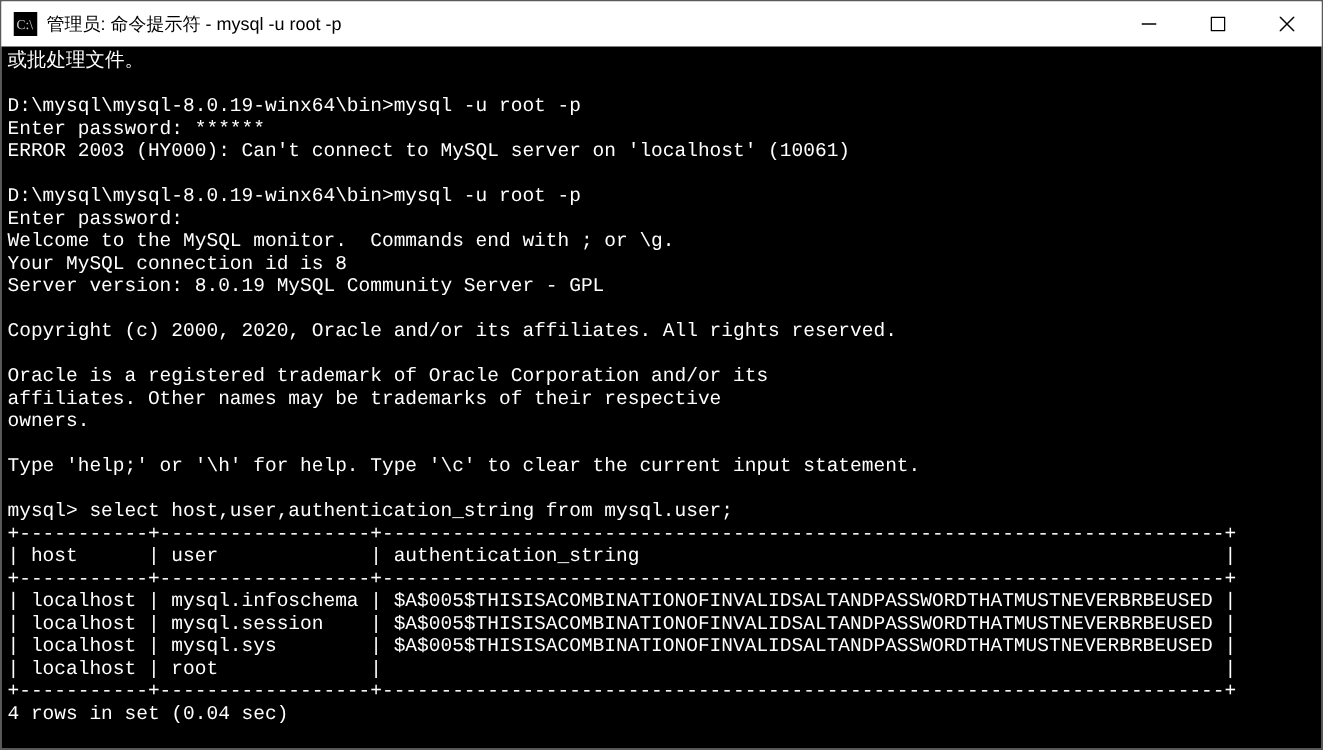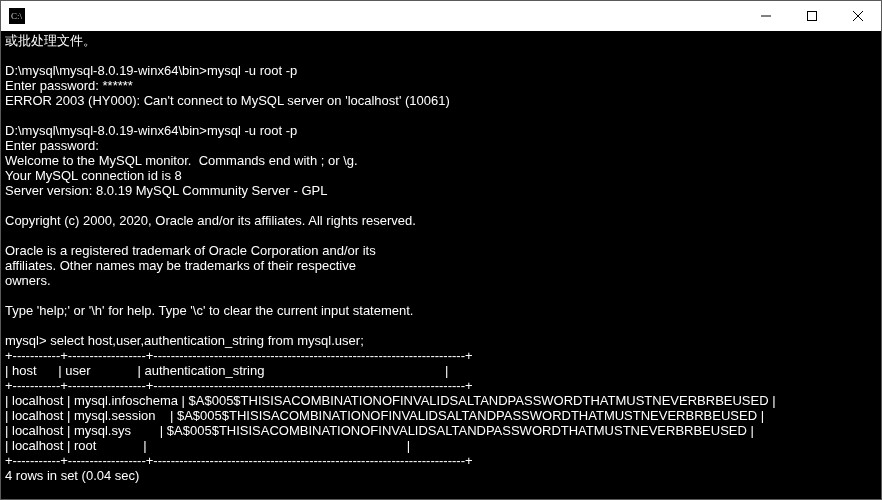--- a/index.html
+++ b/index.html
@@ -5,34 +5,35 @@
   * { margin: 0; padding: 0; box-sizing: border-box; }
   html, body { width: 882px; height: 500px; overflow: hidden; font-family: "Segoe UI", Tahoma, sans-serif; }
   .window { width: 882px; height: 500px; background: #ffffff; border: 1px solid #5a5a5a; display: flex; flex-direction: column; }
   .titlebar { height: 30px; background: #ffffff; display: flex; align-items: center; user-select: none; }
   .titlebar .icon { width: 16px; height: 16px; margin-left: 8px; margin-right: 6px; display: flex; align-items: center; justify-content: center; }
   .titlebar .icon svg { width: 16px; height: 16px; }
   .titlebar .title { font-size: 12px; color: #000; flex: 0 0 auto; }
   .titlebar .spacer { flex: 1; }
   .ctrl { width: 46px; height: 30px; display: flex; align-items: center; justify-content: center; font-size: 10px; color: #000; }
   .ctrl svg { width: 10px; height: 10px; stroke: #000; stroke-width: 1; fill: none; }
-  .terminal { flex: 1; background: #000000; color: #ffffff; font-family: Liberation Sans, sans-serif; font-size: 13px; line-height: 15px; padding: 2px 4px; white-space: pre; overflow: hidden; letter-spacing: 0px; }
+  .terminal { flex: 1; background: #000000; color: #ffffff; font-family: Liberation Mono, monospace; font-size: 13px; line-height: 15px; padding: 2px 4px; white-space: pre; overflow: hidden; letter-spacing: 0px; }
   .terminal .line { white-space: pre; }
 </style>
 </head>
 <body>
 
 <div class="window">
   <div class="titlebar">
     <span class="icon">
       <svg viewBox="0 0 16 16">
           <rect x="0" y="0" width="16" height="16" fill="#000"></rect>
           <text x="2" y="11" font-size="9" fill="#ccc" font-family="Consolas">C:\</text>
         </svg>
     </span>
+    <span class="title">管理员: 命令提示符 - mysql  -u root -p</span>
     <span class="spacer"></span>
     <div class="ctrl">
       <svg viewBox="0 0 10 10">
           <line x1="0" y1="5" x2="10" y2="5"></line>
         </svg>
     </div>
     <div class="ctrl">
       <svg viewBox="0 0 10 10">
           <rect x="0.5" y="0.5" width="9" height="9"></rect>
         </svg>

